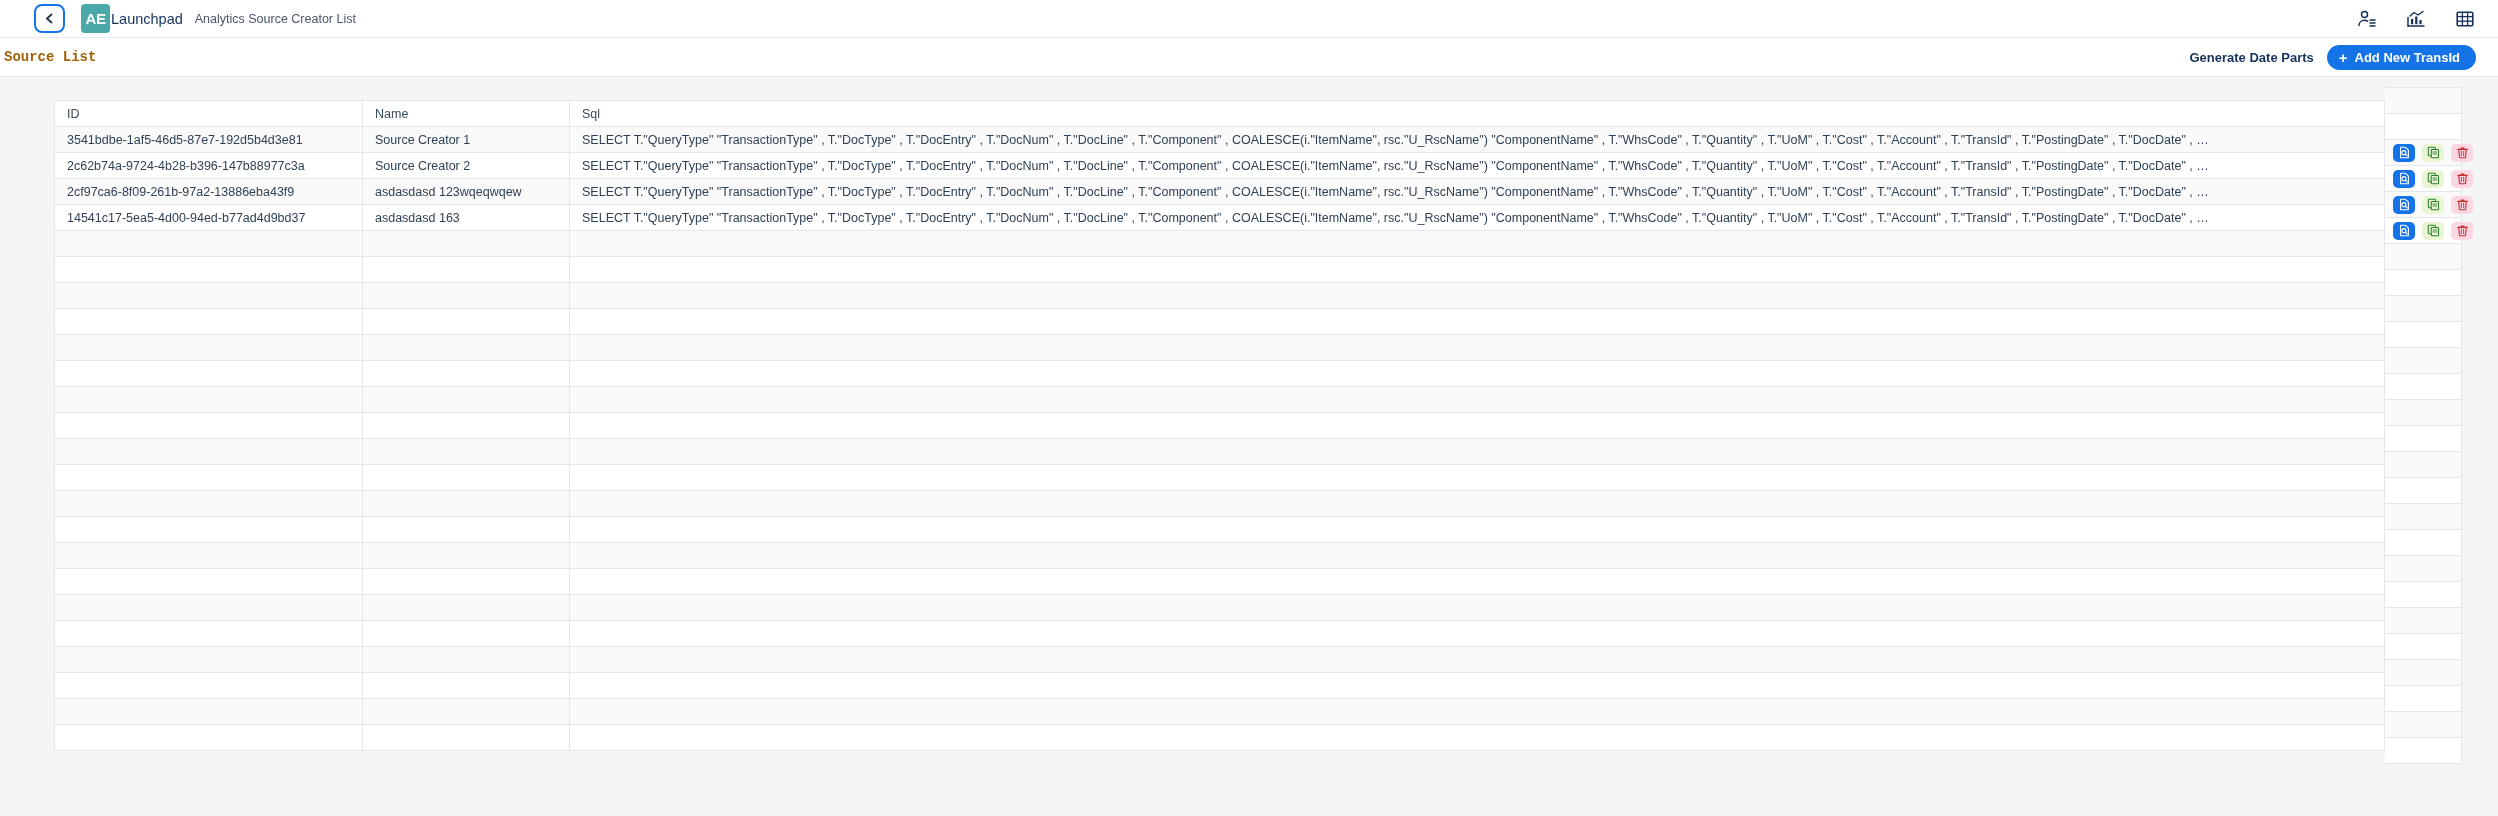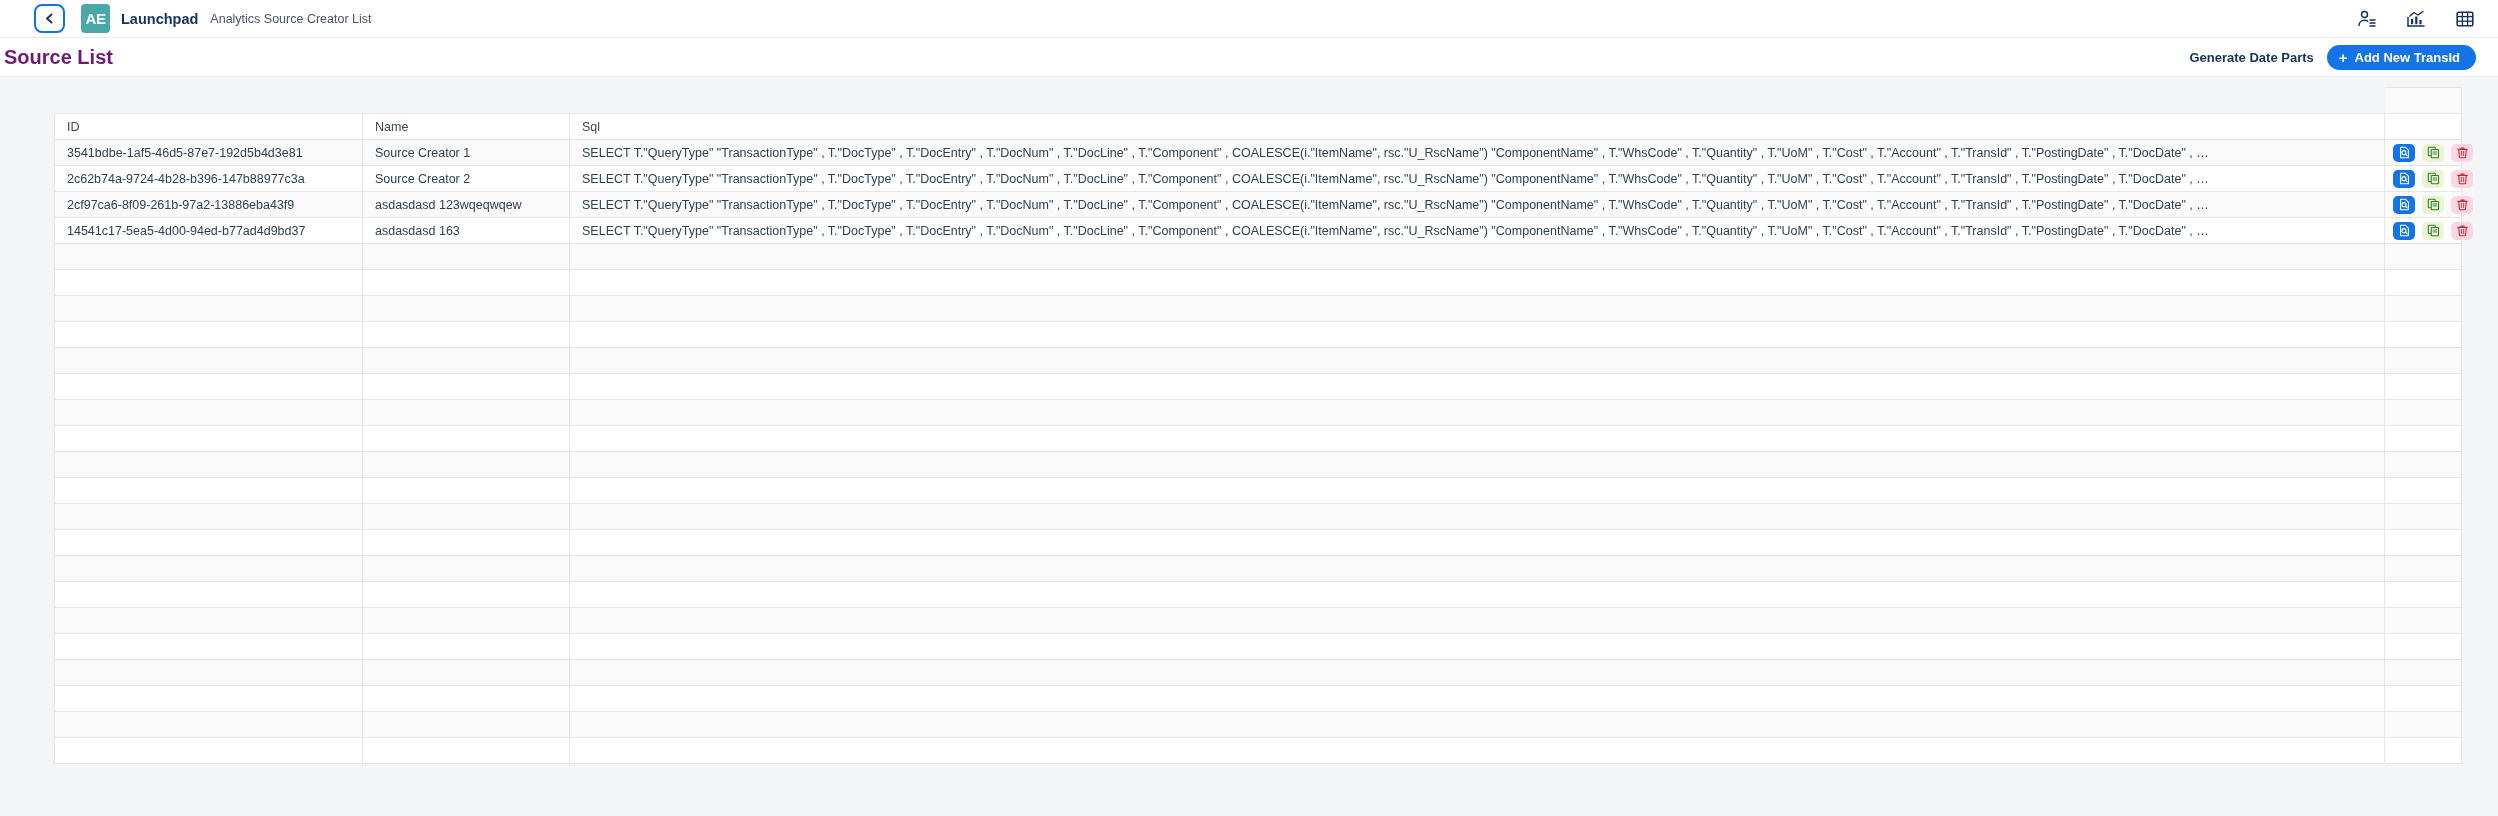--- a/index.html
+++ b/index.html
@@ -45,23 +45,23 @@
     font-weight: 700;
     letter-spacing: -0.4px;
     display: flex;
     align-items: center;
     justify-content: center;
     margin-left: 16px;
     flex: 0 0 auto;
   }
   .brand-title {
     font-size: 14.5px;
-    font-weight: 700;
+    font-weight: 400;
     color: #16325c;
-    margin-left: 11px;
+    margin-left: 1px;
     white-space: nowrap;
   }
   .brand-sub {
     font-size: 12.5px;
     color: #4a5568;
     margin-left: 12px;
     white-space: nowrap;
     text-align: center;
   }
   .topbar-spacer { flex: 1 1 auto; }
@@ -79,24 +79,25 @@
   
   .pagebar {
     height: 39px;
     background: #ffffff;
     display: flex;
     align-items: center;
     padding: 0 22px 0 4px;
     border-bottom: 1px solid #e8eaed;
   }
   .page-title {
-    font-size: 20px;
+    font-size: 14px;
     font-weight: 700;
-    color: #701a75;
+    color: #a16207;
     white-space: nowrap;
+    font-family: Liberation Mono, monospace;
   }
   .pagebar-spacer { flex: 1 1 auto; }
   .link-action {
     font-size: 13px;
     font-weight: 700;
     color: #16325c;
     white-space: nowrap;
     cursor: pointer;
     margin-right: 13px;
   }
@@ -120,21 +121,21 @@
 
   
   .table-wrap {
     padding: 10px 36px 0 26px;
     height: calc(816px - 38px - 39px);
     overflow: hidden;
     background: #f4f5f7;
   }
   .grid {
     display: flex;
-    align-items: flex-end;
+    align-items: center;
     gap: 0;
     padding-left: 28px;
   }
   table.dt {
     border-collapse: collapse;
     table-layout: fixed;
     background: #ffffff;
     width: 2330px;
   }
   table.dt col.c-id   { width: 308px; }

